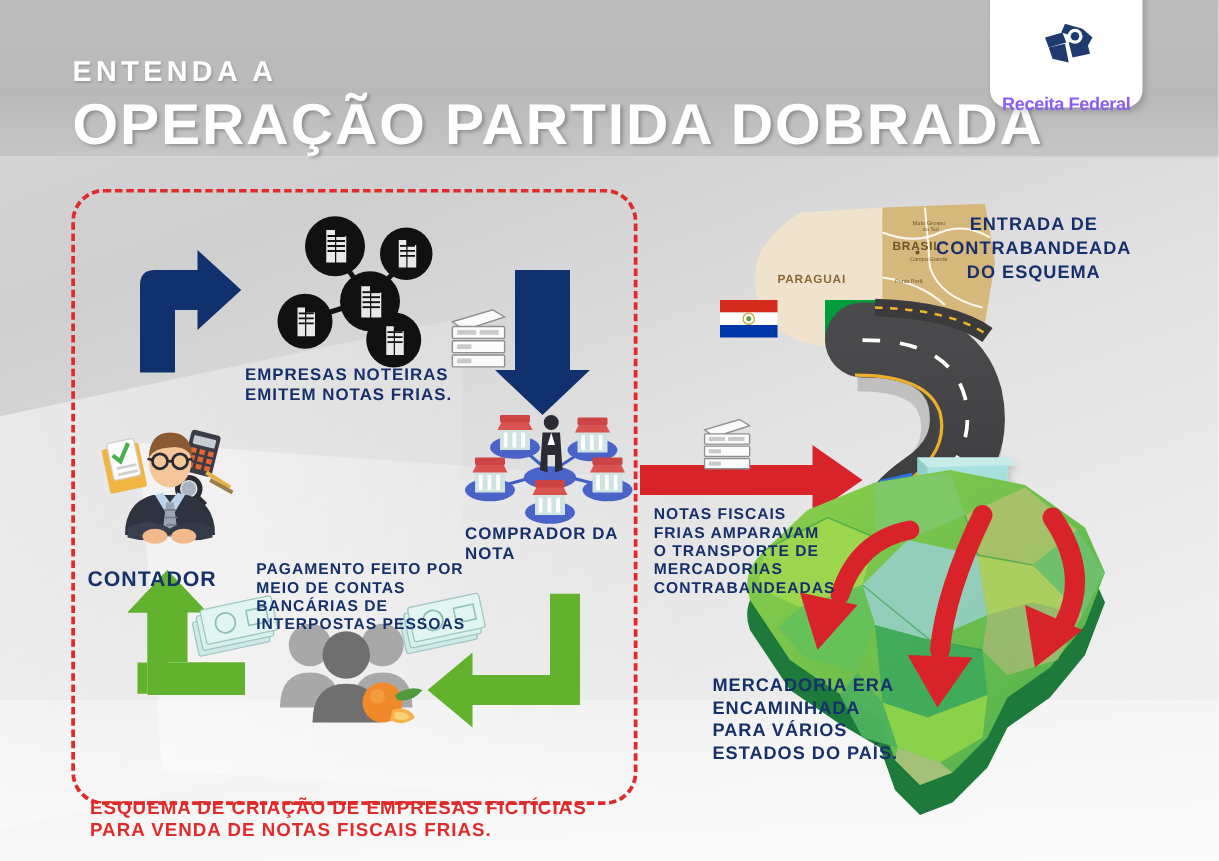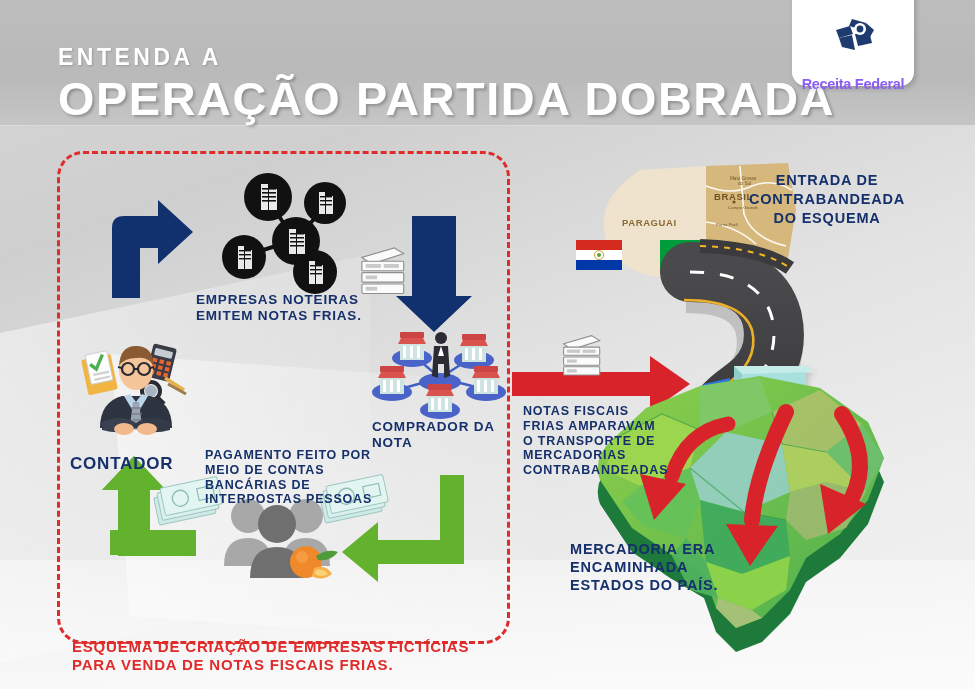--- a/index.html
+++ b/index.html
@@ -601,20 +601,21 @@
     <div>NOTAS FISCAIS</div>
     <div>FRIAS AMPARAVAM</div>
     <div>O TRANSPORTE DE</div>
     <div>MERCADORIAS</div>
     <div>CONTRABANDEADAS</div>
   </div>
 
   <div class="cap cap-mercadoria">
     <div>MERCADORIA ERA</div>
     <div>ENCAMINHADA</div>
+    <div>PARA VÁRIOS</div>
     <div>ESTADOS DO PAÍS.</div>
   </div>
 
   <div class="cap cap-esquema">
     <div>ESQUEMA DE CRIAÇÃO DE EMPRESAS FICTÍCIAS</div>
     <div>PARA VENDA DE NOTAS FISCAIS FRIAS.</div>
   </div>
 
 </div>
 

